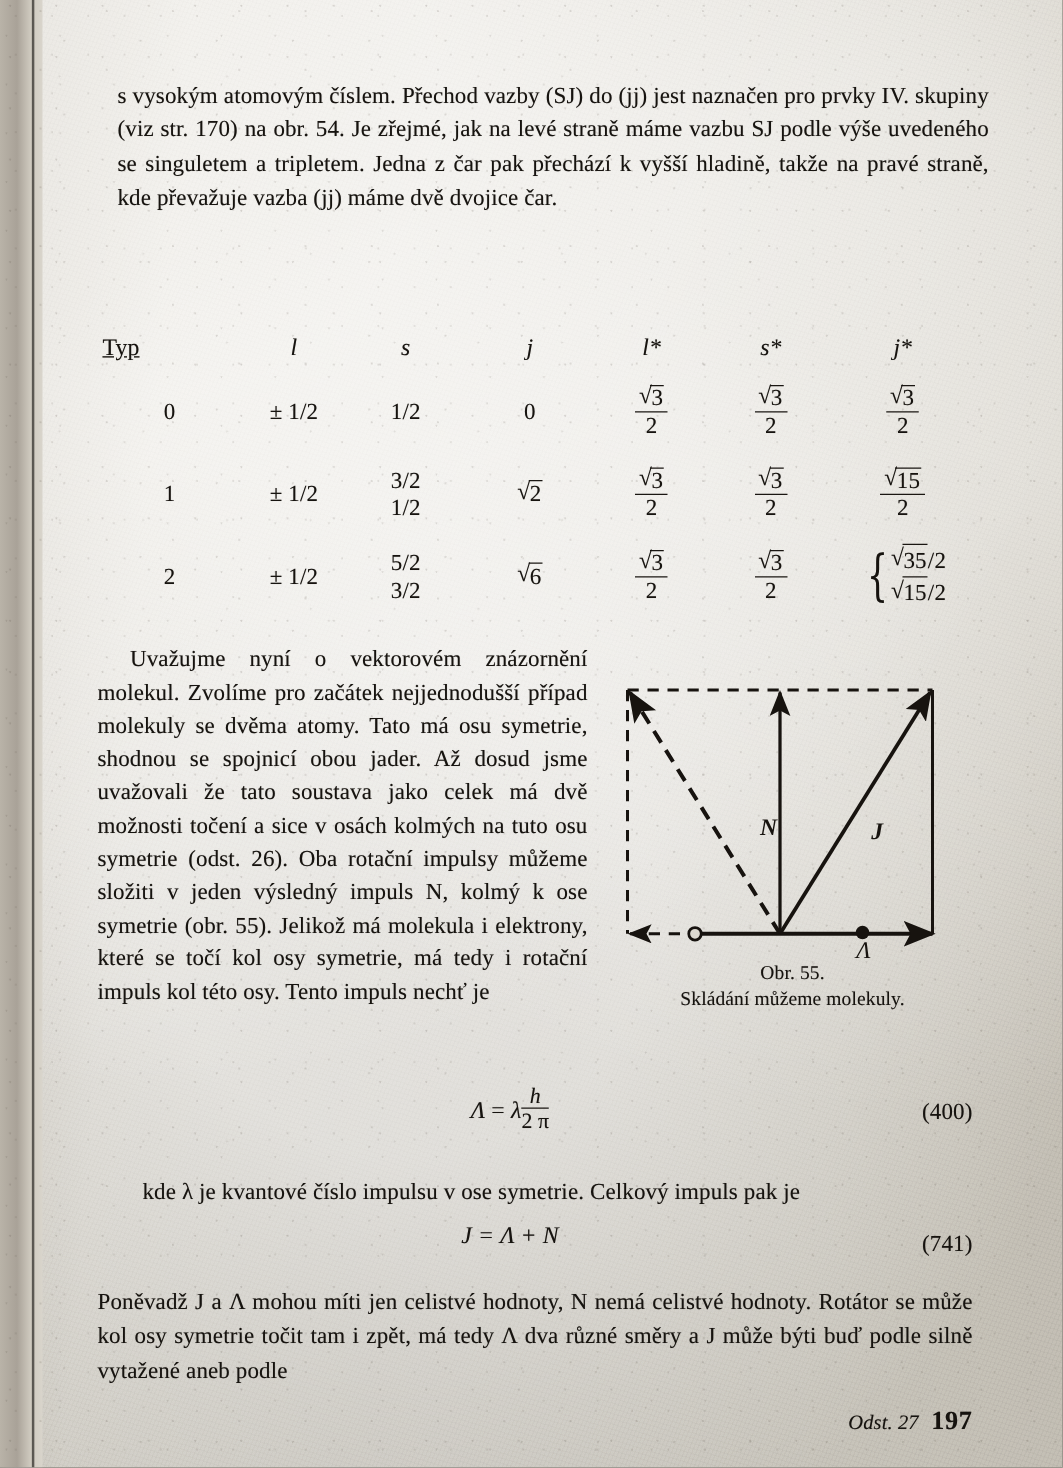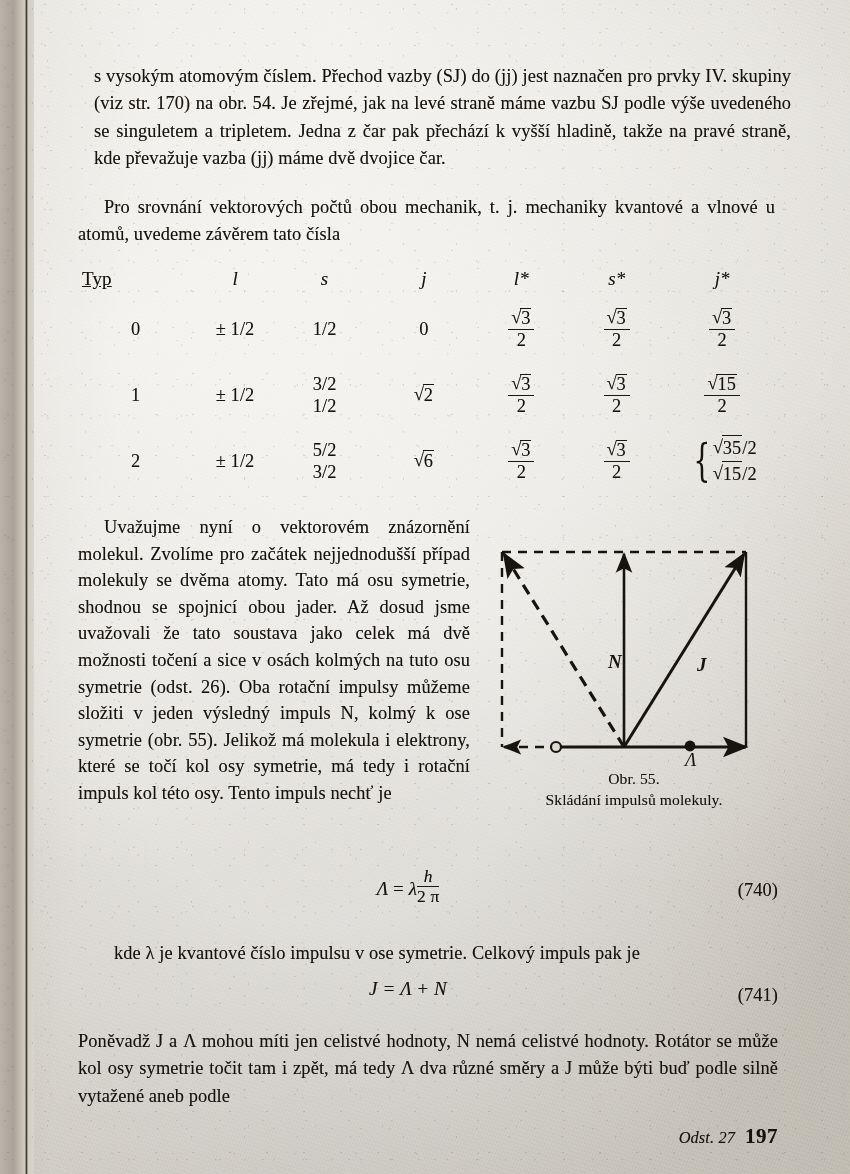--- a/index.html
+++ b/index.html
@@ -219,21 +219,20 @@
 <div id="page">
 
   <div id="gutter">
     <div id="gutter-line"></div>
   </div>
 
   <div id="content">
 
     <p id="p1" class="para">s vysokým atomovým číslem. Přechod vazby (SJ) do (jj) jest naznačen pro prvky IV. skupiny (viz str. 170) na obr. 54. Je zřejmé, jak na levé straně máme vazbu SJ podle výše uvedeného se singuletem a tripletem. Jedna z čar pak přechází k vyšší hladině, takže na pravé straně, kde převažuje vazba (jj) máme dvě dvojice čar.</p>
 
-    <p id="p2" class="para indent">Pro srovnání vektorových počtů obou mechanik, t. j. mechaniky kvantové a vlnové u atomů, uvedeme závěrem tato čísla</p>
 
     <div id="table">
       <table>
         <tbody>
             <tr class="hdr">
           <td class="c-typ typ">Typ</td>
           <td class="c-l">l</td>
           <td class="c-s">s</td>
           <td class="c-j">j</td>
           <td class="c-ls">l*</td>
@@ -372,34 +371,34 @@
 
           <circle cx="200" cy="206" r="5.4" fill="#17130f"></circle>
 
           <text x="118" y="128" font-family="Liberation Serif, serif" font-size="19" font-style="italic" font-weight="bold" fill="#17130f">N</text>
           <text x="207" y="131" font-family="Liberation Serif, serif" font-size="19" font-style="italic" font-weight="bold" fill="#17130f">J</text>
           <text x="195" y="226" font-family="Liberation Serif, serif" font-size="19" font-style="italic" fill="#17130f">Λ</text>
         </svg>
       </div>
       <div id="figcap">
         <div>Obr. 55.</div>
-        <div>Skládání impulsů molekuly.</div>
+        <div>Skládání můžeme molekuly.</div>
       </div>
     </div>
 
     <div id="eq740" class="eqline">
       <span class="eqbody">
         <i>Λ</i>
         <span>=</span>
         <i>λ</i><span class="frac-inline">
           <span class="num"><i>h</i></span>
           <span class="den"><span>2 π</span></span>
         </span>
       </span>
-      <span class="eqnum">(740)</span>
+      <span class="eqnum">(400)</span>
     </div>
 
     <p id="p3" class="para">kde λ je kvantové číslo impulsu v ose symetrie. Celkový impuls pak je</p>
 
     <div id="eq741" class="eqline">
       <span class="eqbody">
         <i>J = Λ + N</i>
       </span>
       <span class="eqnum">(741)</span>
     </div>

